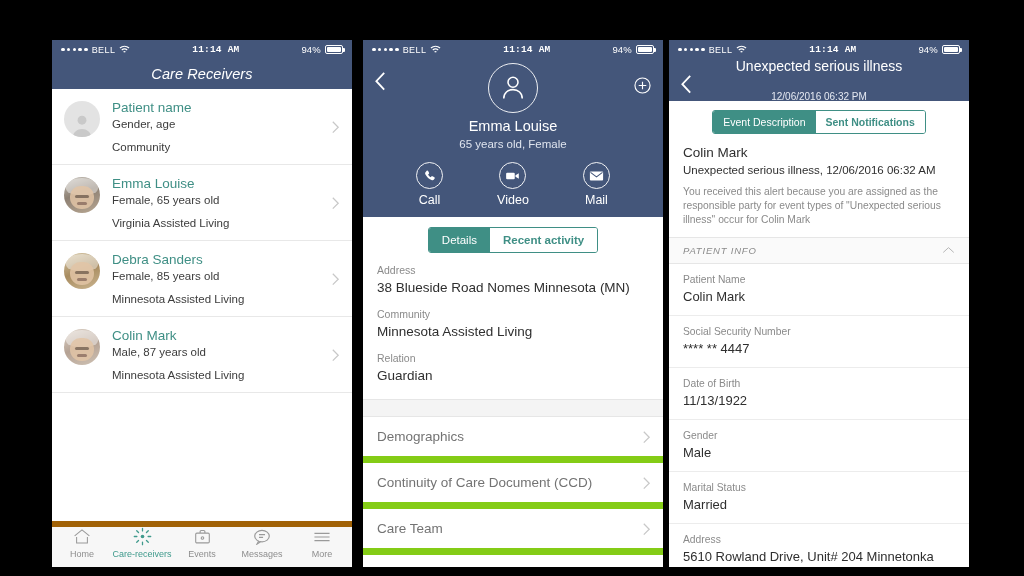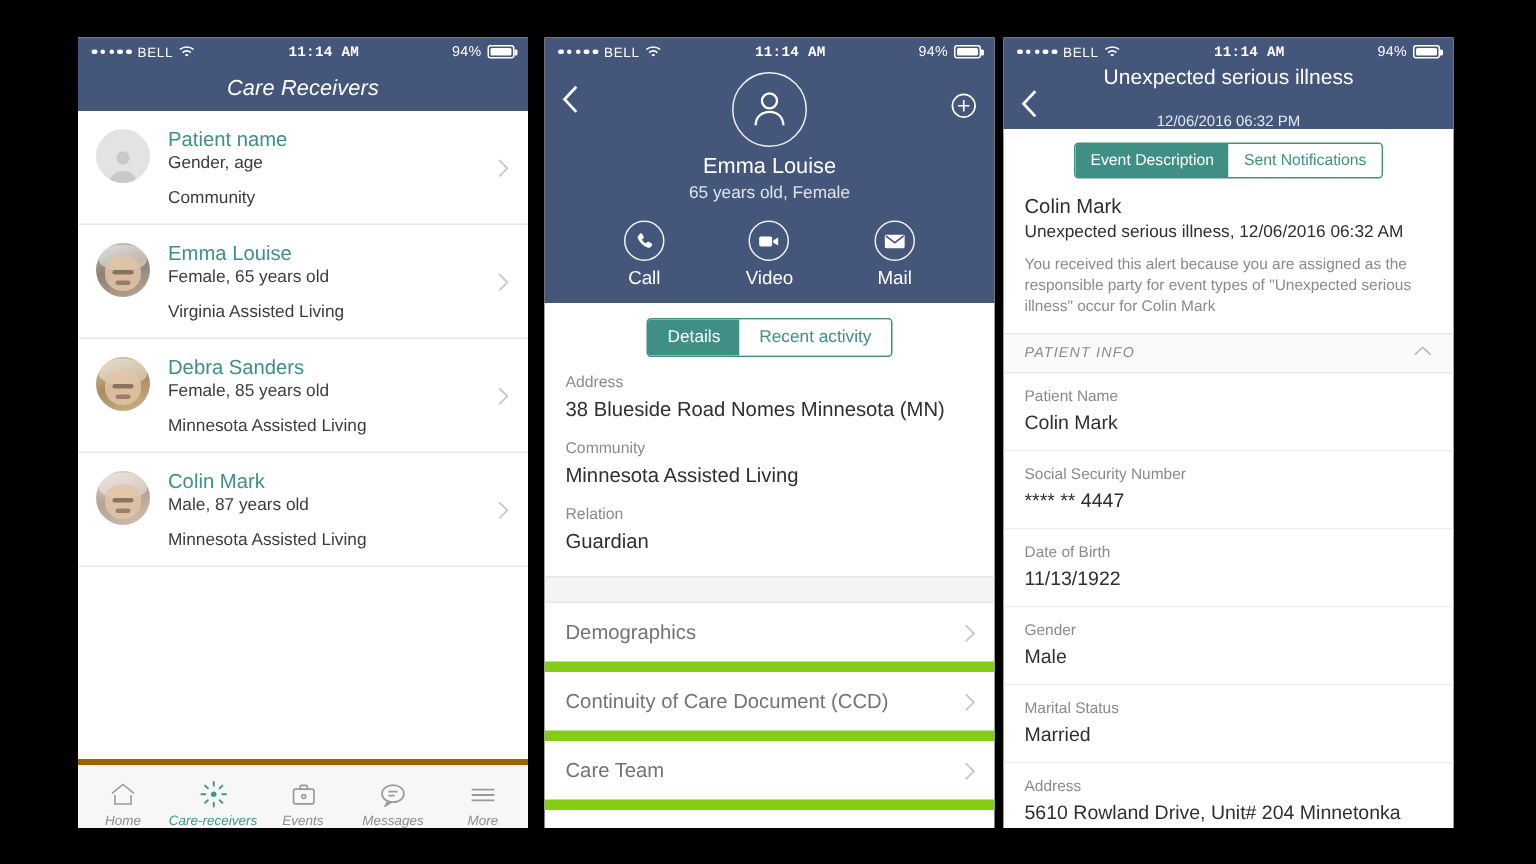--- a/index.html
+++ b/index.html
@@ -6,21 +6,21 @@
   html, body {
     width: 1024px; height: 576px;
     background: #000;
     font-family: "Liberation Sans", sans-serif;
     overflow: hidden;
   }
   .stage { position: relative; width: 1024px; height: 576px; background: #000; }
 
   .phone {
     position: absolute;
-    top: 25px;
+    top: 40px;
     width: 300px;
     height: 527px;
     background: #ffffff;
     overflow: hidden;
   }
   #phone1 { left: 52px; }
   #phone2 { left: 363px; }
   #phone3 { left: 669px; }
 
   
@@ -101,22 +101,22 @@
   .pmeta { color: #3c3c3c; font-size: 11.5px; line-height: 16px; }
   .pcomm { color: #3c3c3c; font-size: 11.5px; line-height: 16px; margin-top: 7px; }
   .chev {
     position: absolute; right: 12px; top: 50%; transform: translateY(-50%);
     width: 9px; height: 14px;
   }
 
   
   .tabbar {
     position: absolute; left: 0; right: 0; bottom: 0;
-    height: 46px; background: #f7f7f7; border-top: 4px solid #a16207;
-    display: flex; align-items: flex-end; font-style: italic;
+    height: 46px; background: #f7f7f7; border-top: 6px solid #a16207;
+    display: flex; align-items: flex-start;
   }
   .tab { flex: 1; display: flex; flex-direction: column; align-items: center; justify-content: center; gap: 3px; }
   .tab .ti { height: 19px; display: flex; align-items: center; justify-content: center; }
   .tab .tl { font-size: 9px; color: #8e8e8e; }
   .tab.active .tl { color: #3f9a8c; }
 
   
   .hero {
     background: #44567a; color: #fff;
     padding: 2px 0 10px 0;
@@ -138,21 +138,21 @@
     border: 1.4px solid rgba(255,255,255,.92);
     display: flex; align-items: center; justify-content: center;
   }
   .action .al { font-size: 12.5px; color: #fff; }
 
   
   .segwrap { background:#fff; display: flex; justify-content: center; padding: 10px 0 6px 0; }
   .seg { display: flex; border: 1px solid #3f8f85; border-radius: 3px; overflow: hidden; }
   .seg div { font-size: 11.5px; padding: 5px 13px; line-height: 14px; }
   .seg .on { background: #3f8f85; color: #fff; }
-  .seg .off { background: #fff; color: #3f8f85; }
+  .seg .off { background: #fff; color: #3f8f85; font-weight: bold; }
 
   
   .fields { background: #fff; padding: 4px 14px 12px 14px; }
   .fld { margin-bottom: 10px; }
   .fld:last-child { margin-bottom: 2px; }
   .flab { font-size: 10.5px; color: #8a8a8a; line-height: 15px; }
   .fval { font-size: 13.5px; color: #2f2f2f; line-height: 19px; }
 
   .spacer { height: 18px; background: #f4f4f4; border-top: 1px solid #e6e6e6; border-bottom: 1px solid #e6e6e6; }
 

